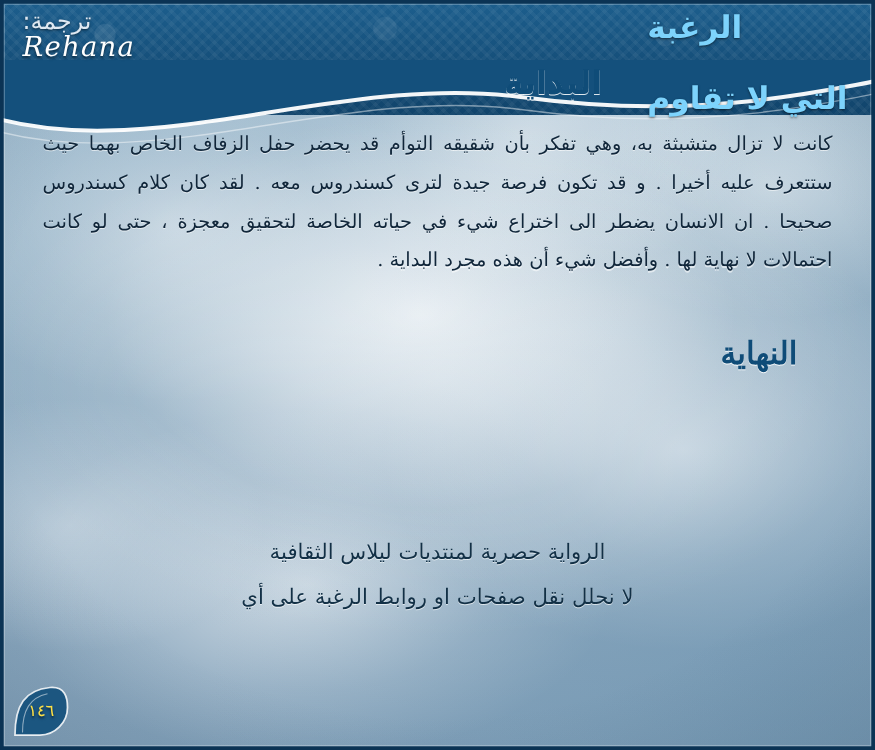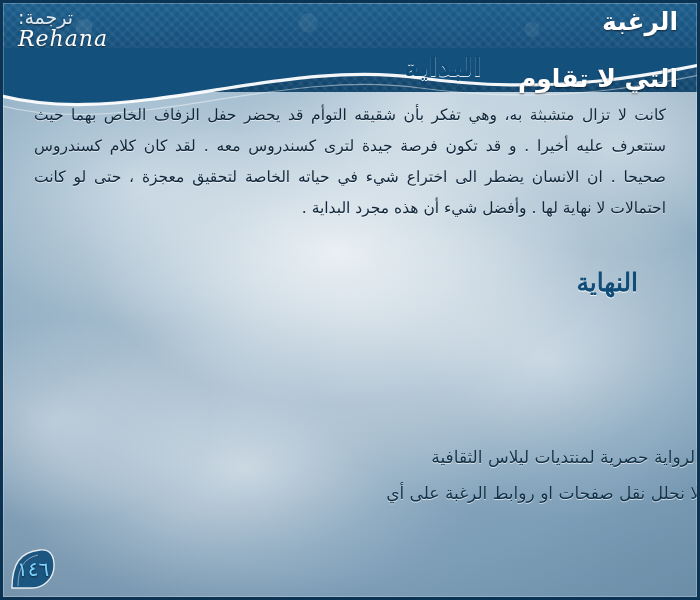--- a/index.html
+++ b/index.html
@@ -77,22 +77,22 @@
     left: -40px;
     width: 800px;
     height: 120px;
     pointer-events: none;
   }
 
   .book-title {
     position: absolute;
     top: 8px;
     right: 22px;
-    text-align: right;
-    color: #ffffff;
+    text-align: left;
+    color: #7dd3fc;
     line-height: 1.15;
     text-shadow: 0 1px 2px rgba(0,0,0,0.55);
     font-weight: bold;
     z-index: 5;
   }
   .book-title .line1 { font-size: 25px; letter-spacing: 0.5px; }
   .book-title .line2 { font-size: 25px; letter-spacing: 0.5px; margin-top: 28px; }
 
   .translator {
     position: absolute;
@@ -155,42 +155,43 @@
     font-weight: bold;
     color: #0f4c78;
     text-shadow: 0 1px 0 rgba(255,255,255,0.85);
     font-family: Liberation Serif, serif;
   }
 
   
   .notice {
     position: absolute;
     left: 0; right: 0;
-    top: 440px;
-    text-align: right;
+    top: 425px;
+    text-align: center;
     color: #123046;
     font-size: 17px;
     line-height: 2.1;
     text-shadow: 0 1px 0 rgba(255,255,255,0.6);
   }
   .notice div { margin: 0; }
 
   
   .page-number {
     position: absolute;
     left: 10px;
     bottom: 10px;
     width: 46px;
     height: 42px;
     display: flex;
     align-items: center;
     justify-content: center;
-    color: #7dd3fc;
-    font-size: 20px;
+    color: #fde047;
+    font-size: 13px;
     z-index: 7;
+    font-family: Liberation Serif, serif;
   }
   .page-number .pn-shape {
     position: absolute;
     inset: 0;
   }
   .page-number .pn-text {
     position: relative;
     z-index: 2;
     text-shadow: 0 1px 2px rgba(0,0,0,0.6);
   }

